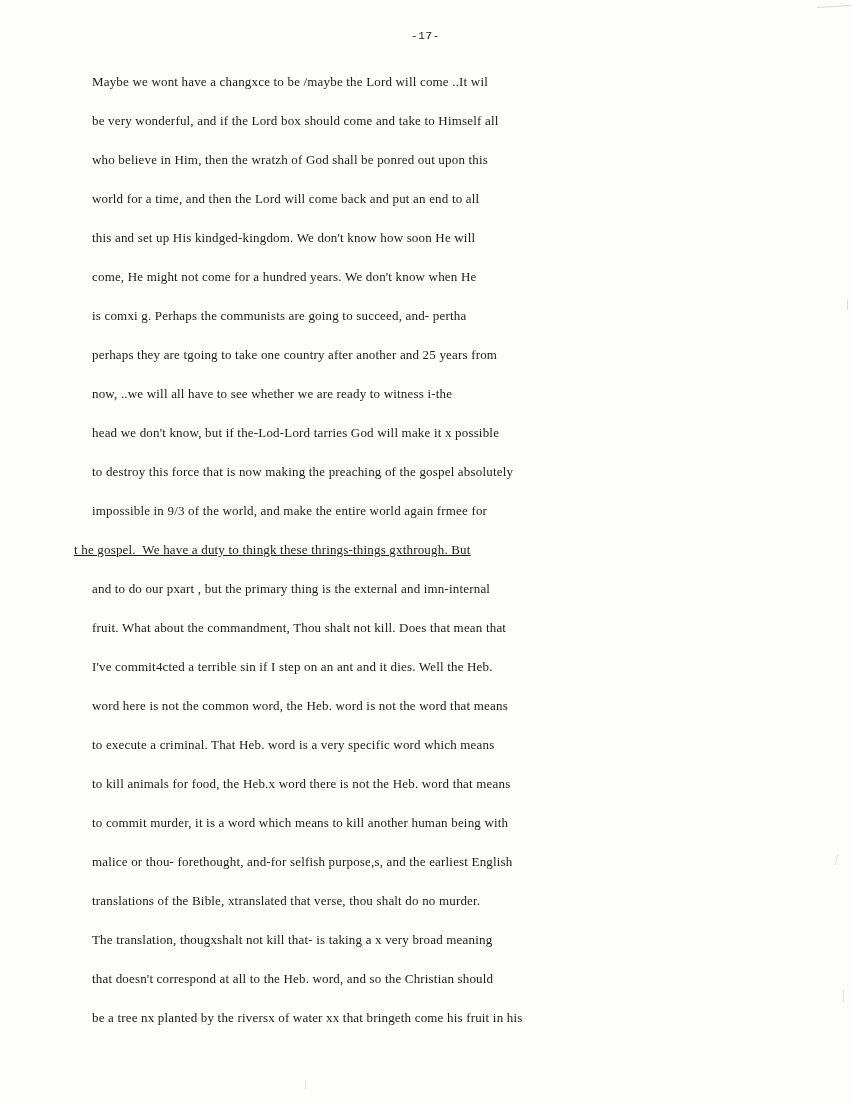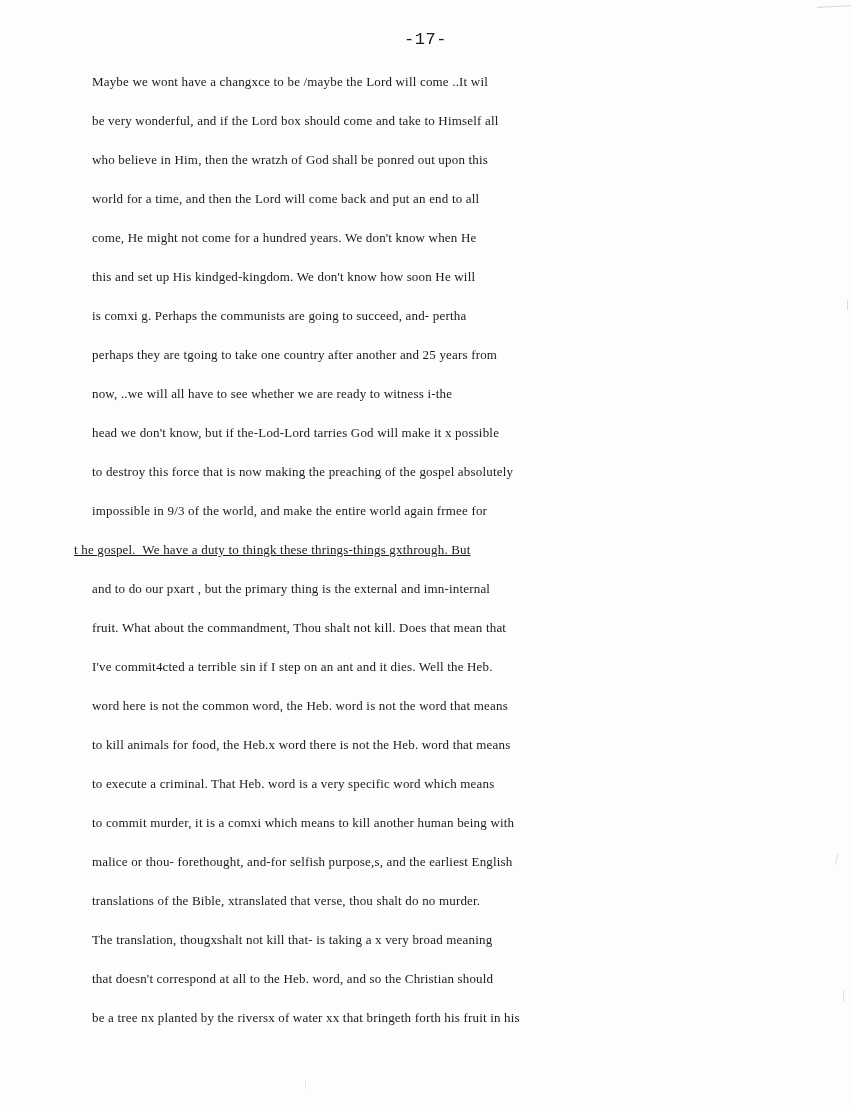--- a/index.html
+++ b/index.html
@@ -57,21 +57,21 @@
     width: 1px;
     height: 9px;
     opacity: .35;
   }
   .page-number {
     position: absolute;
     top: 30px;
     left: 0;
     width: 851px;
     text-align: center;
-    font-size: 17px;
+    font-size: 11px;
     letter-spacing: .6px;
     font-family: "Liberation Mono", monospace;
   }
   .body-text {
     position: absolute;
     top: 62px;
     left: 92px;
     width: 690px;
   }
   .line {
@@ -96,36 +96,36 @@
   <div class="edge-mark mark-r3"></div>
   <div class="edge-mark mark-b1"></div>
 
   <div class="page-number">-17-</div>
 
   <div class="body-text">
     <div class="line">Maybe we wont have a changxce to be /maybe the Lord will come ..It wil</div>
     <div class="line">be very wonderful, and if the Lord box should come and take to Himself all</div>
     <div class="line">who believe in Him, then the wratzh of God shall be ponred out upon this</div>
     <div class="line">world for a time, and then the Lord will come back and put an end to all</div>
+    <div class="line">this and set up His kindged-kingdom. We don't know how soon He will</div>
     <div class="line">come, He might not come for a hundred years. We don't know when He</div>
-    <div class="line">this and set up His kindged-kingdom. We don't know how soon He will</div>
     <div class="line">is comxi g. Perhaps the communists are going to succeed, and- pertha</div>
     <div class="line">perhaps they are tgoing to take one country after another and 25 years from</div>
     <div class="line">now, ..we will all have to see whether we are ready to witness i-the</div>
     <div class="line">head we don't know, but if the-Lod-Lord tarries God will make it x possible</div>
     <div class="line">to destroy this force that is now making the preaching of the gospel absolutely</div>
     <div class="line">impossible in 9/3 of the world, and make the entire world again frmee for</div>
     <div class="line outdent">t he gospel.  We have a duty to thingk these thrings-things gxthrough. But</div>
     <div class="line">and to do our pxart , but the primary thing is the external and imn-internal</div>
     <div class="line">fruit. What about the commandment, Thou shalt not kill. Does that mean that</div>
     <div class="line">I've commit4cted a terrible sin if I step on an ant and it dies. Well the Heb.</div>
     <div class="line">word here is not the common word, the Heb. word is not the word that means</div>
+    <div class="line">to execute a criminal. That Heb. word is a very specific word which means</div>
     <div class="line">to kill animals for food, the Heb.x word there is not the Heb. word that means</div>
-    <div class="line">to execute a criminal. That Heb. word is a very specific word which means</div>
-    <div class="line">to commit murder, it is a comxi which means to kill another human being with</div>
+    <div class="line">to commit murder, it is a word which means to kill another human being with</div>
     <div class="line">malice or thou- forethought, and-for selfish purpose,s, and the earliest English</div>
     <div class="line">translations of the Bible, xtranslated that verse, thou shalt do no murder.</div>
     <div class="line">The translation, thougxshalt not kill that- is taking a x very broad meaning</div>
     <div class="line">that doesn't correspond at all to the Heb. word, and so the Christian should</div>
-    <div class="line">be a tree nx planted by the riversx of water xx that bringeth forth his fruit in his</div>
+    <div class="line">be a tree nx planted by the riversx of water xx that bringeth come his fruit in his</div>
   </div>
 
 </div>
 
 </body></html>

